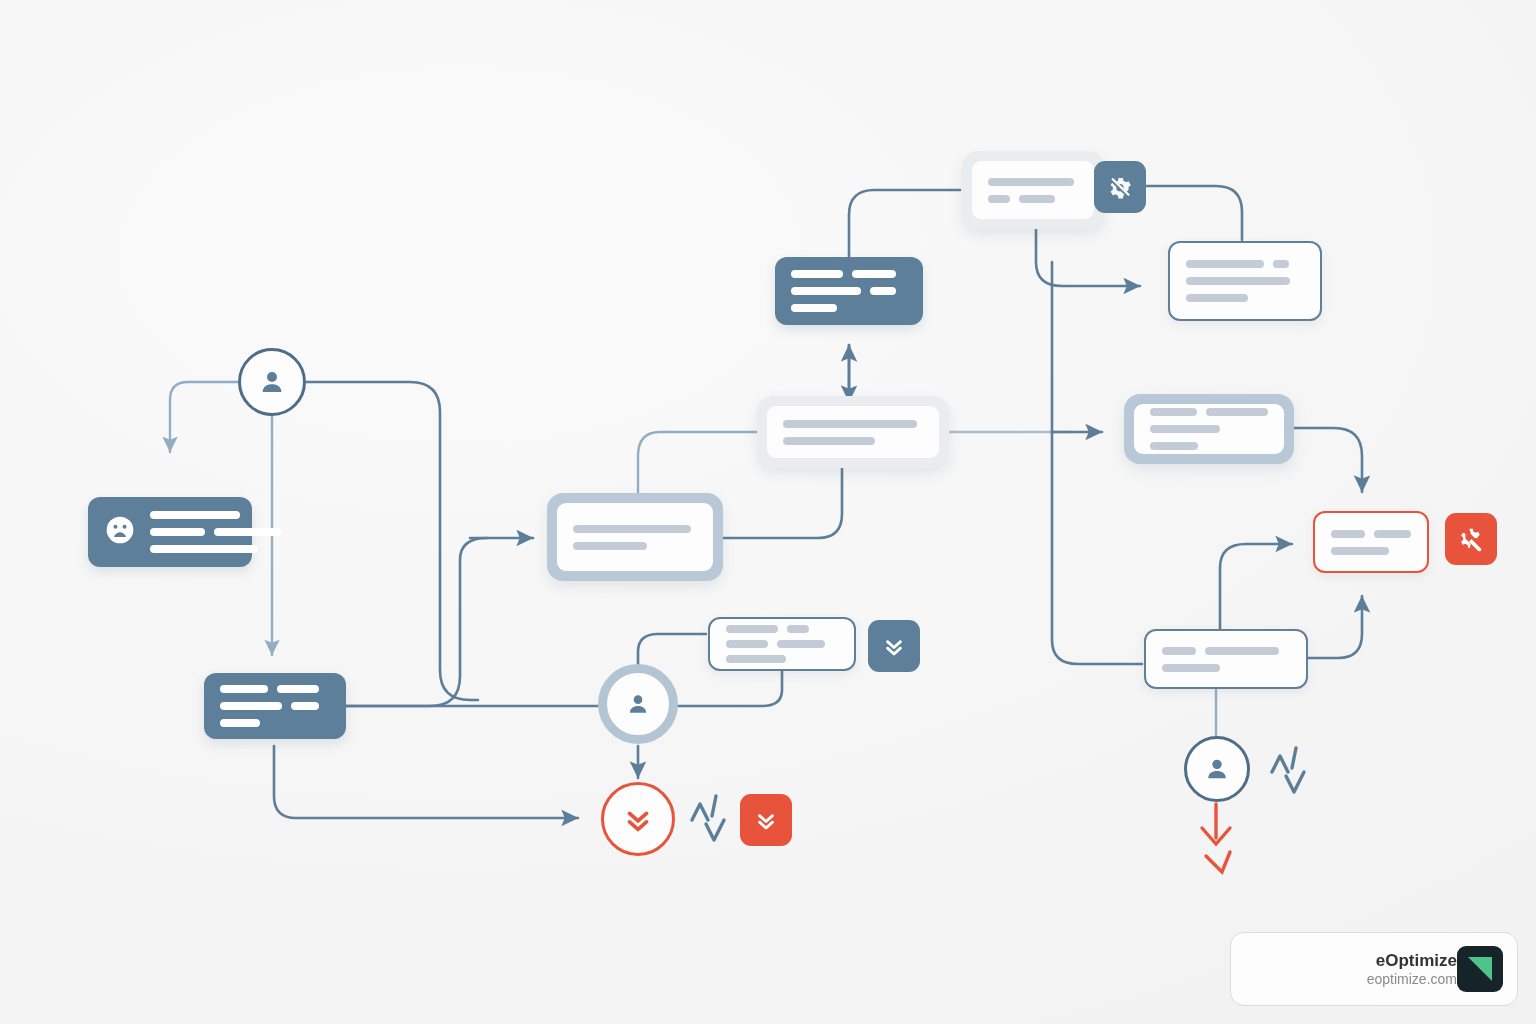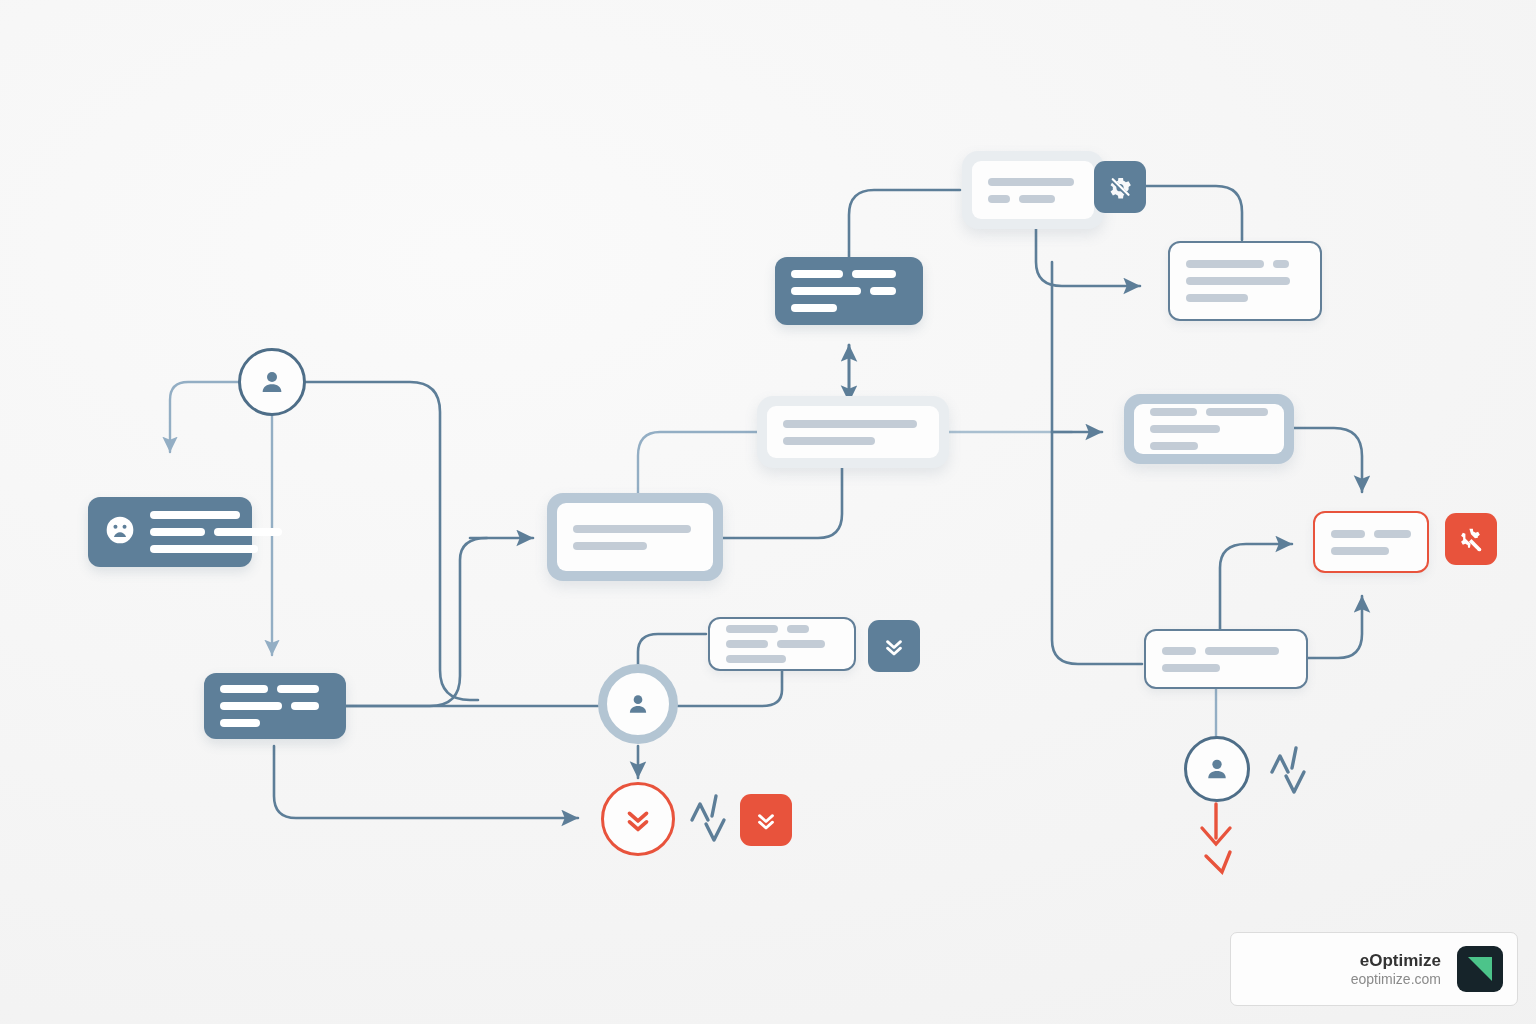--- a/index.html
+++ b/index.html
@@ -127,25 +127,25 @@
 
   
   #watermark {
     position: absolute;
     right: 18px;
     bottom: 18px;
     width: 288px;
     height: 74px;
     background: #fdfdfd;
     border: 1.5px solid #dcdcdc;
-    border-radius: 7px;
+    border-radius: 14px;
     display: flex;
     align-items: center;
     justify-content: flex-end;
-    gap: 16px;
+    gap: 0;
     padding: 0 14px;
     box-sizing: border-box;
   }
   #watermark .wm-text { text-align: right; line-height: 1.25; }
   #watermark .wm-name {
     font-size: 17px;
     font-weight: bold;
     color: #333333;
   }
   #watermark .wm-url {

